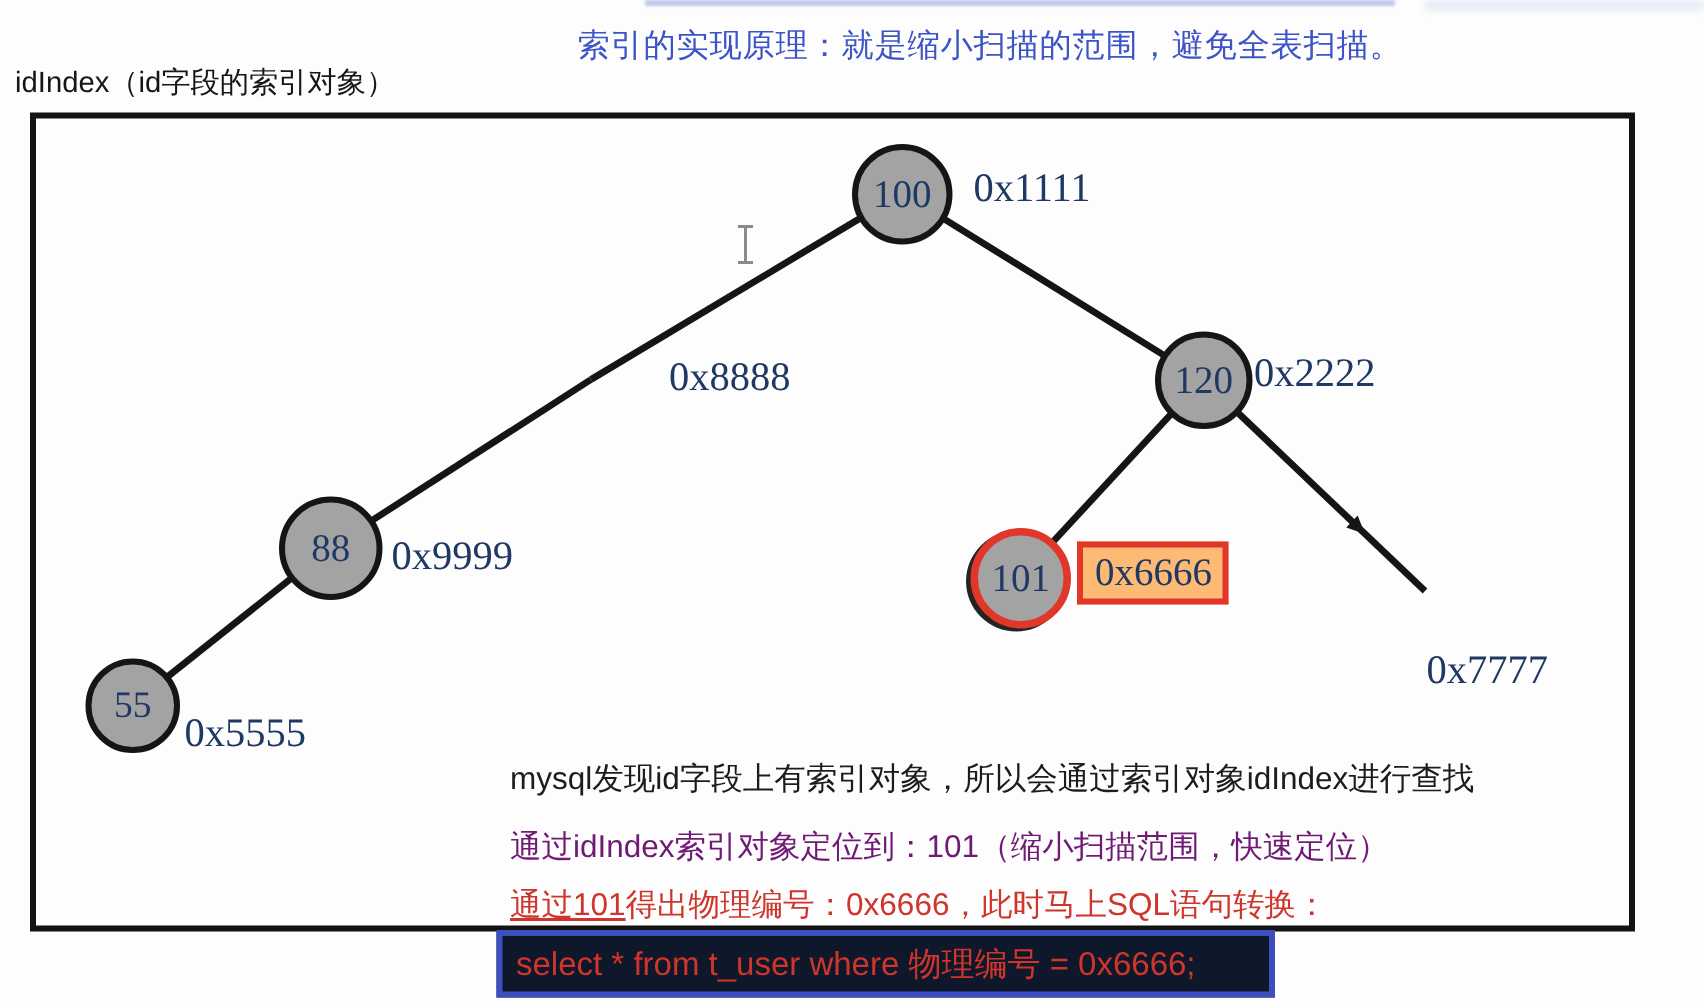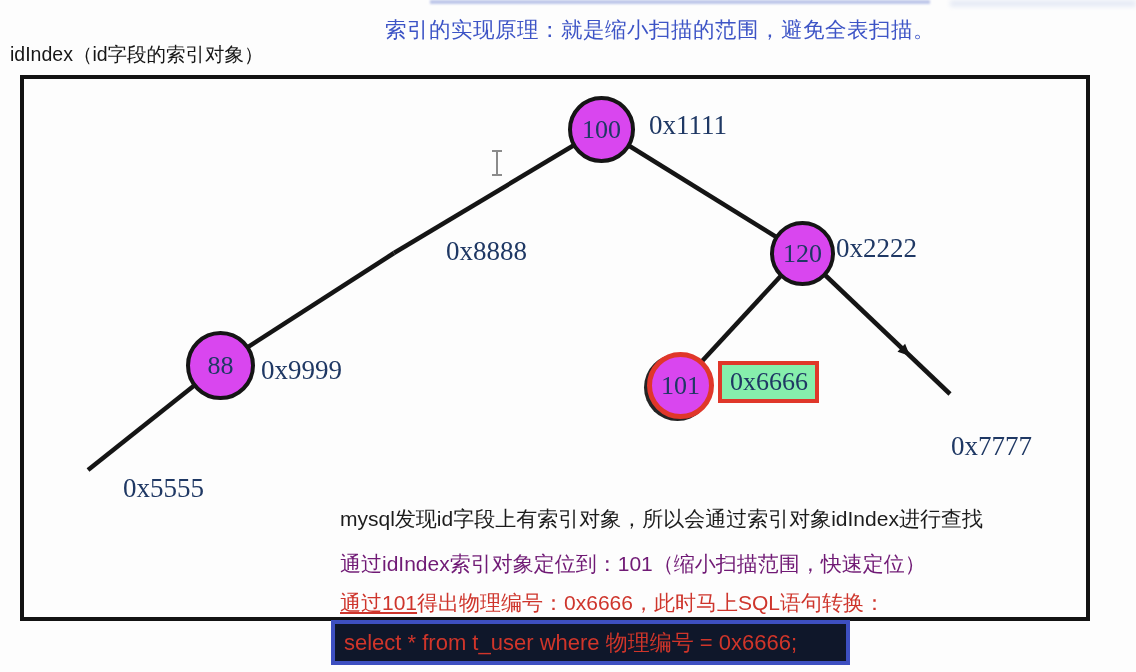--- a/index.html
+++ b/index.html
@@ -14,21 +14,21 @@
   .remnant2{left:950px;top:0;width:186px;height:7px;background:#9dafdd;opacity:.22;filter:blur(2px);}
 
   .title{left:385px;top:15px;font-size:21.5px;font-weight:500;color:#3d54c6;letter-spacing:.5px;white-space:nowrap;}
   .diagram-label{left:10px;top:41px;font-size:19.5px;color:#161616;white-space:nowrap;}
 
   .frame{left:20px;top:75px;width:1070px;height:546px;border:4px solid #131313;box-sizing:border-box;background:transparent;}
 
   svg.edges{left:0;top:0;width:1136px;height:672px;pointer-events:none;}
 
   .node{
-    box-sizing:border-box;border:4px solid #151515;border-radius:50%;background:#d946ef;
+    box-sizing:border-box;border:4px solid #151515;border-radius:50%;background:#a3a3a3;
     display:flex;align-items:center;justify-content:center;
     font-family:"Liberation Serif","DejaVu Serif",serif;color:#1f3864;font-size:26px;
   }
   .n100{left:568px;top:96px;width:67px;height:67px;}
   .n99 {left:357px;top:217px;width:73px;height:73px;}
   .n88 {left:186px;top:331px;width:69px;height:69px;}
   .n55 {left:57px; top:439px;width:63px;height:63px;font-size:25px;}
   .n120{left:770px;top:221px;width:65px;height:65px;}
   .n101{left:647px;top:352px;width:67px;height:67px;border:5px solid #e0372a;box-shadow:-3px 2px 0 0 #242424;}
   .n130{left:921px;top:365px;width:58px;height:58px;font-size:25px;}
@@ -37,21 +37,21 @@
     font-family:"Liberation Serif","DejaVu Serif",serif;color:#1f3864;font-size:27px;white-space:nowrap;
   }
   .hx1111{left:649px;top:110px;}
   .hx8888{left:446px;top:236px;}
   .hx9999{left:261px;top:355px;text-align:center;}
   .hx5555{left:123px;top:473px;}
   .hx2222{left:836px;top:233px;}
   .hx7777{left:951px;top:431px;}
   .hexbox{
     left:718px;top:361px;width:101px;height:42px;border:4px solid #e0372a;box-sizing:border-box;
-    background:#86efac;display:flex;align-items:center;padding-left:8px;
+    background:#fdba74;display:flex;align-items:center;padding-left:8px;
   }
   .hexbox .hexlabel{position:static;font-size:26px;}
 
   
   .ibeam{left:490px;top:150px;width:14px;height:26px;}
   .ibeam .stem{position:absolute;left:6px;top:0;width:2px;height:26px;background:#8b8b8b;}
   .ibeam .cap{position:absolute;width:10px;height:2px;background:#8b8b8b;left:2px;}
   .ibeam .cap.top{top:0;} .ibeam .cap.bot{bottom:0;}
 
   .noteline{left:340px;white-space:nowrap;}
@@ -91,20 +91,23 @@
     </g>
     <polygon points="910,356 897.5,351.7 905.1,343.7" fill="#151515"></polygon>
   </svg>
 
   <div class="abs node n100">
       <span>100</span>
     </div>
   <div class="abs node n88">
       <span>88</span>
     </div>
+  <div class="abs node n55">
+      <span>55</span>
+    </div>
   <div class="abs node n120">
       <span>120</span>
     </div>
   <div class="abs node n101">
       <span>101</span>
     </div>
 
   <div class="abs hexlabel hx1111">0x1111</div>
   <div class="abs hexlabel hx8888">0x8888</div>
   <div class="abs hexlabel hx9999">0x9999</div>

